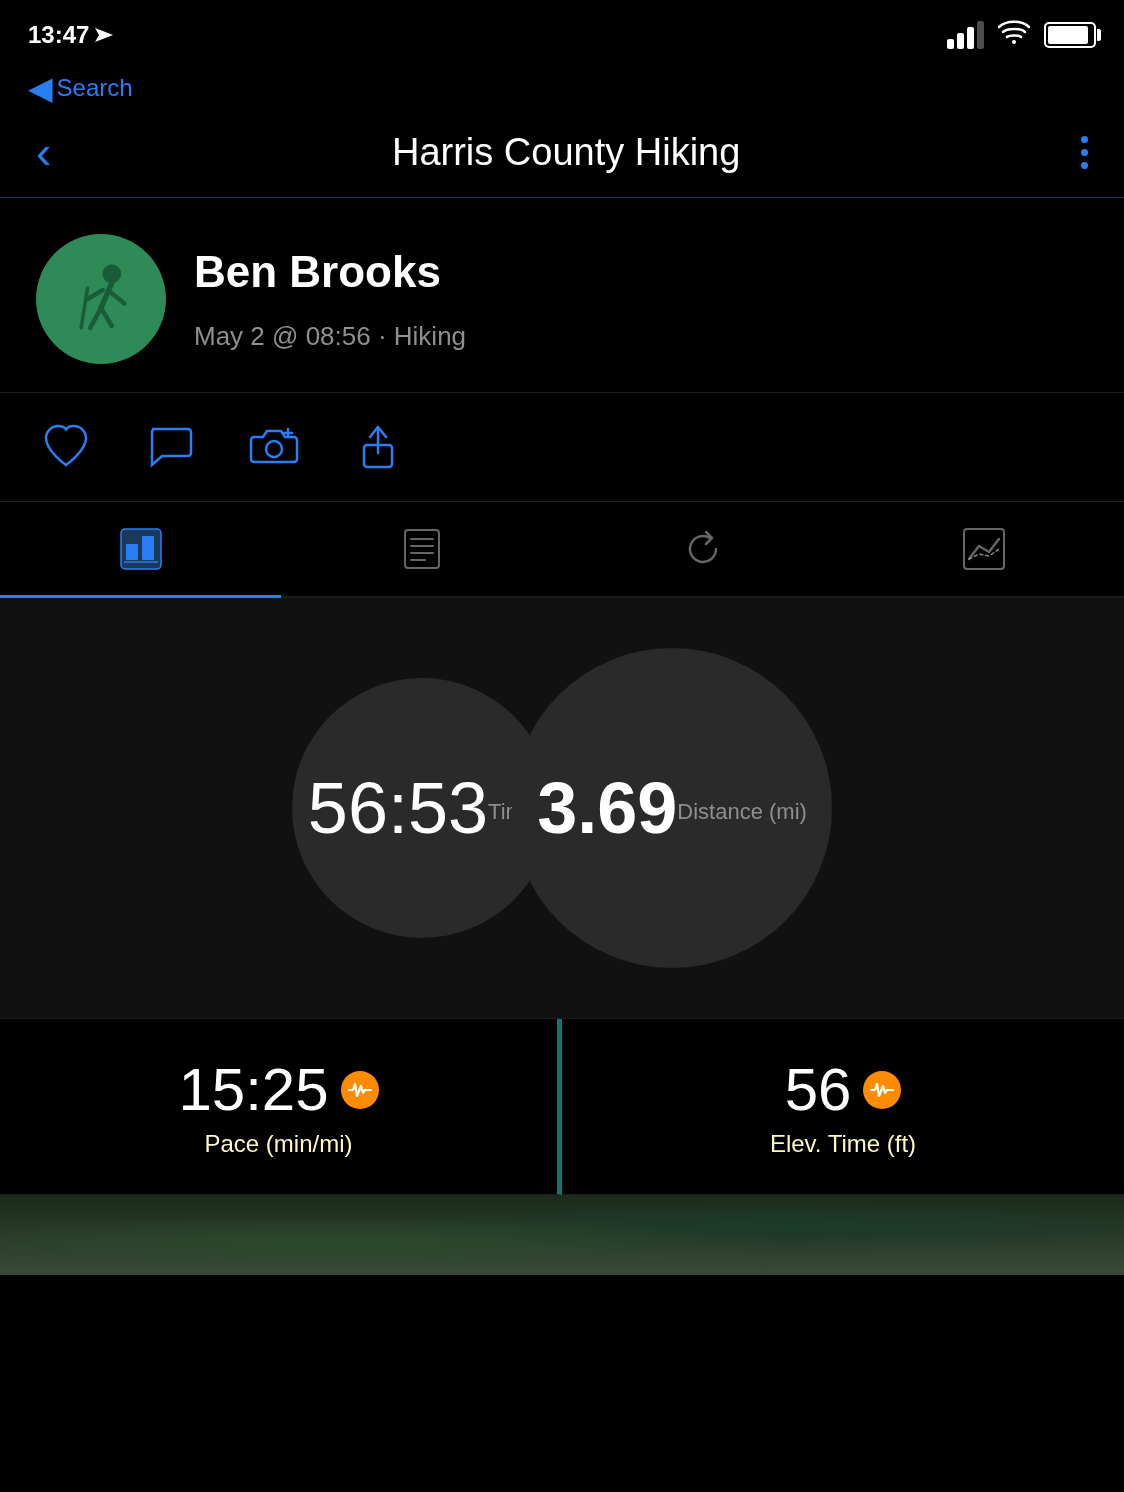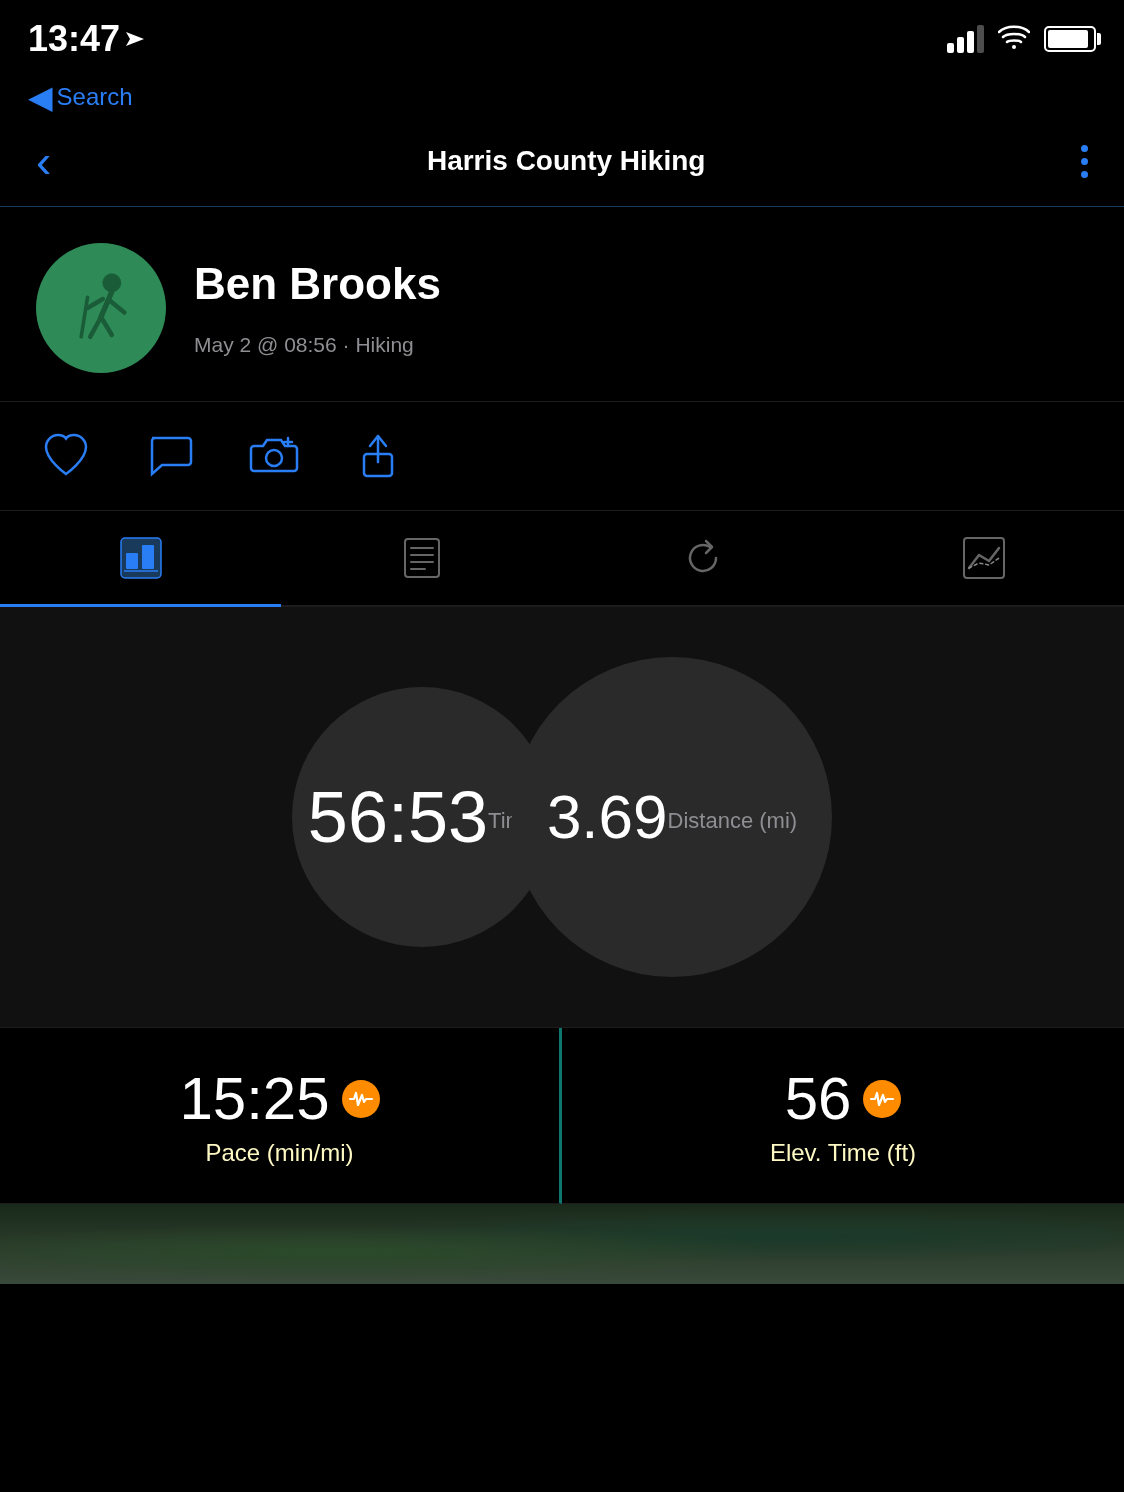--- a/index.html
+++ b/index.html
@@ -18,21 +18,21 @@
       display: flex;
       justify-content: space-between;
       align-items: center;
       padding: 18px 28px 10px 28px;
       background: #000;
     }
     .status-left {
       display: flex;
       align-items: center;
       gap: 6px;
-      font-size: 36px;
+      font-size: 24px;
       font-weight: 600;
       color: #fff;
     }
     .status-right {
       display: flex;
       align-items: center;
       gap: 14px;
     }
     .signal-bars {
       display: flex;
@@ -101,22 +101,22 @@
       background: #000;
       border-bottom: 1px solid #1a3a5c;
     }
     .nav-back-btn {
       color: #2a7ef5;
       font-size: 46px;
       font-weight: 300;
       cursor: pointer;
     }
     .nav-title {
-      font-size: 28px;
-      font-weight: 700;
+      font-size: 38px;
+      font-weight: 400;
       color: #fff;
       text-align: center;
       flex: 1;
     }
     .nav-more-btn {
       display: flex;
       flex-direction: column;
       gap: 6px;
       cursor: pointer;
       align-items: center;
@@ -156,21 +156,21 @@
       display: flex;
       flex-direction: column;
       gap: 24px;
     }
     .profile-name {
       font-size: 44px;
       font-weight: 600;
       color: #fff;
     }
     .profile-meta {
-      font-size: 21px;
+      font-size: 26px;
       color: #8e8e93;
     }
 
     
     .actions-row {
       display: flex;
       align-items: center;
       padding: 28px 40px;
       background: #000;
       gap: 52px;
@@ -276,41 +276,42 @@
       height: 260px;
     }
 
     .stat-value {
       font-size: 72px;
       font-weight: 300;
       color: #fff;
       line-height: 1;
     }
     .stat-value.large {
-      font-size: 62px;
+      font-size: 72px;
+      font-weight: bold;
     }
     .stat-label {
       font-size: 22px;
       color: #8e8e93;
       margin-top: 8px;
     }
 
     
     .bottom-stats {
       display: grid;
       grid-template-columns: 1fr 1fr;
       background: #000;
     }
     .bottom-stat-cell {
       padding: 36px 30px;
       display: flex;
       flex-direction: column;
       align-items: center;
       justify-content: center;
-      border-right: 3px solid #0f766e;
+      border-right: 5px solid #0f766e;
       border-bottom: 1px solid #1c1c1e;
     }
     .bottom-stat-cell:nth-child(2n) {
       border-right: none;
       text-align: right;
     }
     .bottom-stat-value-row {
       display: flex;
       align-items: center;
       gap: 12px;

